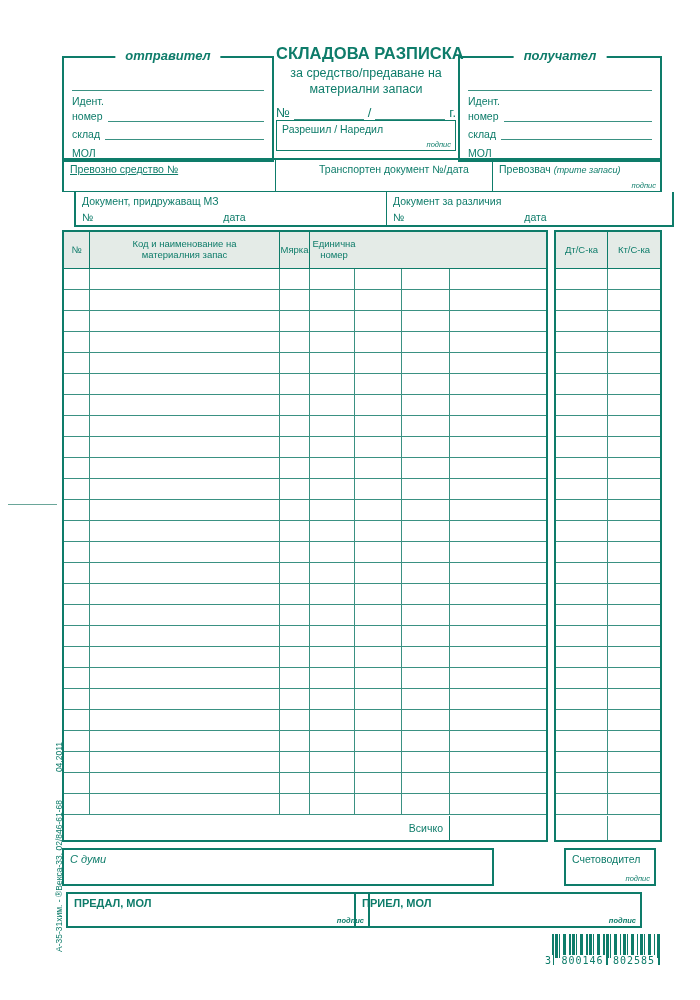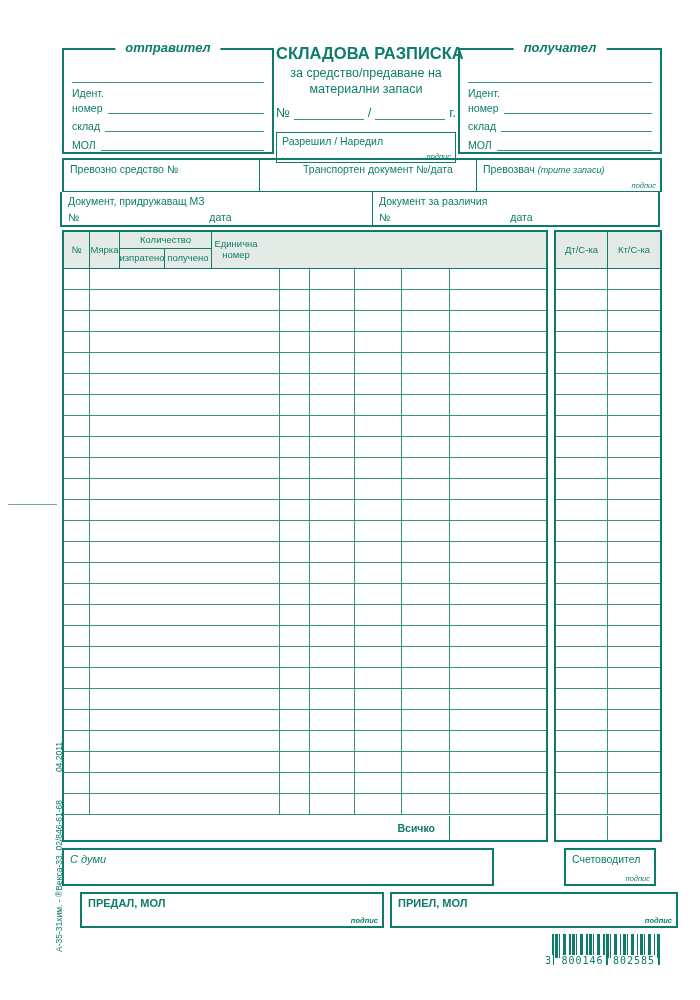--- a/index.html
+++ b/index.html
@@ -12,45 +12,45 @@
   body{font-family:"Liberation Sans", sans-serif;color:var(--g);}
   #page{position:relative;width:700px;height:1000px;background:#fff;overflow:hidden;}
 
   
   .fold{position:absolute;left:8px;top:504px;width:49px;border-top:1.5px solid #6aa699;}
   .imprint{position:absolute;left:-46px;top:840px;width:210px;height:14px;
     transform:rotate(-90deg);font-size:8.5px;display:flex;justify-content:space-between;
     align-items:center;white-space:nowrap;color:var(--g);}
 
   
-  .hbox{position:absolute;top:48px;height:106px;border:2px solid var(--g);}
+  .hbox{position:absolute;top:56px;height:106px;border:2px solid var(--g);}
   .legend{position:absolute;top:-10px;left:50%;transform:translateX(-50%);
     background:#fff;padding:0 10px;font-size:13px;font-weight:bold;font-style:italic;white-space:nowrap;}
   .blank-line{position:absolute;left:8px;right:8px;top:32px;border-bottom:1px solid var(--g2);}
   .flabel{position:absolute;left:8px;font-size:10.5px;}
   .frow{position:absolute;left:8px;right:8px;display:flex;align-items:flex-end;font-size:10.5px;height:14px;}
   .fill{flex:1;border-bottom:1px solid var(--g2);margin-left:5px;height:12px;}
 
   
   .center{position:absolute;left:276px;top:44px;width:180px;text-align:center;}
   .ctitle{font-size:16.5px;font-weight:bold;white-space:nowrap;}
   .csub{font-size:12.5px;line-height:1.3;margin-top:2px;}
   .cnum{display:flex;align-items:flex-end;font-size:13px;margin-top:7px;text-align:left;}
   .fill2{flex:1;border-bottom:1px solid var(--g2);margin:0 4px;height:12px;}
-  .authbox{position:relative;margin-top:12px;border:1.5px solid var(--g);height:31px;
+  .authbox{position:relative;margin-top:0;border:1.5px solid var(--g);height:31px;
     text-align:left;font-size:10.5px;padding:2px 5px;}
   .sig{position:absolute;right:4px;bottom:1px;font-size:7.5px;font-style:italic;}
 
   
   .row1{position:absolute;left:62px;top:158px;width:600px;height:34px;border:2px solid var(--g);
     border-bottom:1.5px solid var(--g);display:flex;font-size:10.5px;}
-  .row2{position:absolute;left:60px;top:192px;width:600px;height:35px;border:2px solid var(--g);
+  .row2{position:absolute;left:74px;top:192px;width:600px;height:35px;border:2px solid var(--g);
     border-top:none;display:flex;font-size:10.5px;}
   .cell{position:relative;padding:3px 6px;}
-  .c1{width:196px;border-right:1.5px solid var(--g);}
+  .c1{width:212px;border-right:1.5px solid var(--g);text-decoration:underline;}
   .c2{width:180px;border-right:1.5px solid var(--g);margin-left:37px;}
   .c3{flex:1;}
   .d1{width:311px;border-right:1.5px solid var(--g);}
   .d2{flex:1;}
   .note{font-size:9px;font-style:italic;}
   .docline{display:flex;margin-top:4px;}
   .docline .dd1{margin-left:130px;}
   .docline .dd2{margin-left:120px;}
 
   
@@ -71,30 +71,30 @@
   .thq-bot .sub2{flex:1;display:flex;align-items:center;justify-content:center;}
   .tbody{flex:1;display:flex;flex-direction:column;}
   .trow{display:flex;height:21px;border-bottom:1px solid var(--g2);}
   .tc{border-right:1px solid var(--g2);}
   .tc1{width:26px;}.tc2{width:190px;}.tc3{width:30px;}.tc4{width:45px;}.tc5{width:47px;}.tc6{width:48px;}
   .tc7{flex:1;border-right:none;}
   .rc1{width:52px;border-right:1px solid var(--g2);}
   .rc2{flex:1;}
   .totalrow{display:flex;height:24px;font-size:10.5px;}
   .total-spacer{flex:1;display:flex;align-items:center;justify-content:flex-end;
-    padding-right:14px;border-right:1px solid var(--g);font-weight:bold;}
+    padding-right:6px;border-right:1px solid var(--g);}
   .total-cell{width:96px;}
   .rtotal{display:flex;height:24px;}
 
   
   .fbox{position:absolute;border:2px solid var(--g);padding:3px 6px;font-size:11px;}
   .inwords{left:62px;top:848px;width:432px;height:38px;font-style:italic;}
   .acct{left:564px;top:848px;width:92px;height:38px;font-size:10.5px;}
-  .handed{left:80px;top:892px;width:304px;height:36px;font-weight:bold;}
-  .received{left:390px;top:892px;width:288px;height:36px;font-weight:bold;}
+  .handed{left:66px;top:892px;width:304px;height:36px;font-weight:bold;}
+  .received{left:354px;top:892px;width:288px;height:36px;font-weight:bold;}
 
   
   .barcode{position:absolute;left:544px;top:934px;width:118px;height:38px;}
   .bars{position:absolute;left:8px;right:2px;top:0;height:24px;
     background:repeating-linear-gradient(90deg,
       var(--g) 0 1.5px, #fff 1.5px 3px,
       var(--g) 3px 6px, #fff 6px 7px,
       var(--g) 7px 8px, #fff 8px 11px,
       var(--g) 11px 14px, #fff 14px 17px);}
   .guard{position:absolute;top:0;width:2px;height:31px;background:var(--g);}
@@ -196,28 +196,25 @@
       <div class="docline">
         <span>№</span>
         <span class="dd2">дата</span>
       </div>
     </div>
   </div>
 
   <div class="maintable">
     <div class="thead">
       <div class="th w-num">№</div>
+      <div class="th w-code">
+        <span><span>Код и наименование на</span><br>
+        <span>материалния запас</span></span>
+      </div>
       <div class="th w-unit">Мярка</div>
-      <div class="th thq w-qty">
-        <div class="thq-top">Количество</div>
-        <div class="thq-bot">
-          <span class="sub1">изпратено</span>
-          <span class="sub2">получено</span>
-        </div>
-      </div>
       <div class="th w-price">
         <span><span>Единична</span><br>
         <span>номер</span></span>
       </div>
     </div>
     <div class="tbody">
         <div class="trow">
           <div class="tc tc1"></div>
           <div class="tc tc2"></div>
           <div class="tc tc3"></div>

